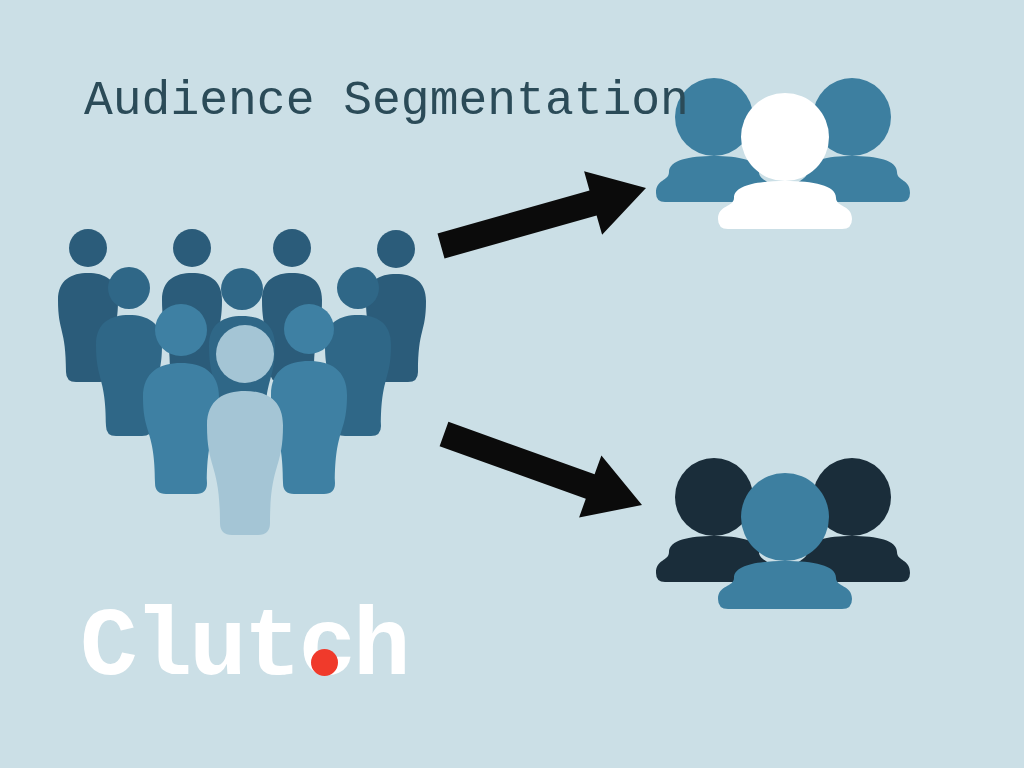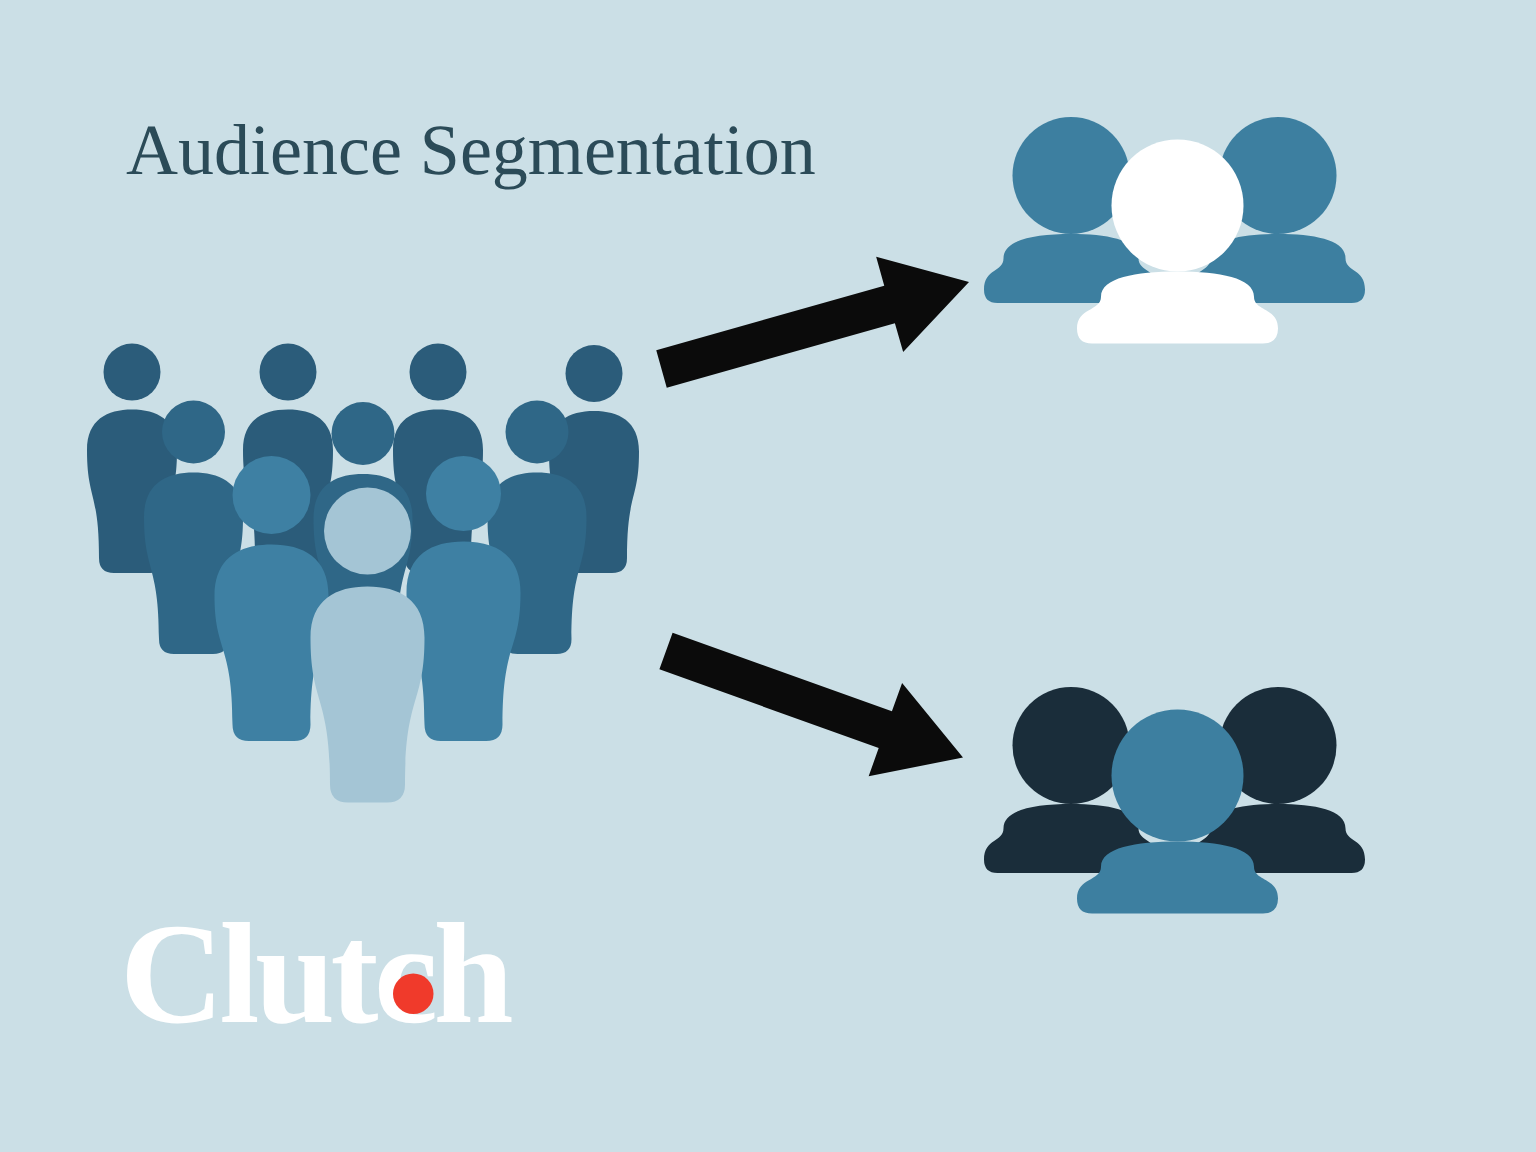--- a/index.html
+++ b/index.html
@@ -5,21 +5,21 @@
   html, body {
     margin: 0;
     padding: 0;
     background: #ffffff;
   }
   .stage {
     position: relative;
     width: 1024px;
     height: 768px;
     overflow: hidden;
-    font-family: Liberation Serif, serif;
+    font-family: Liberation Mono, monospace;
   }
   .diagram-svg {
     position: absolute;
     left: 0;
     top: 0;
   }
   .page-title {
     position: absolute;
     left: 84px;
     top: 77px;

